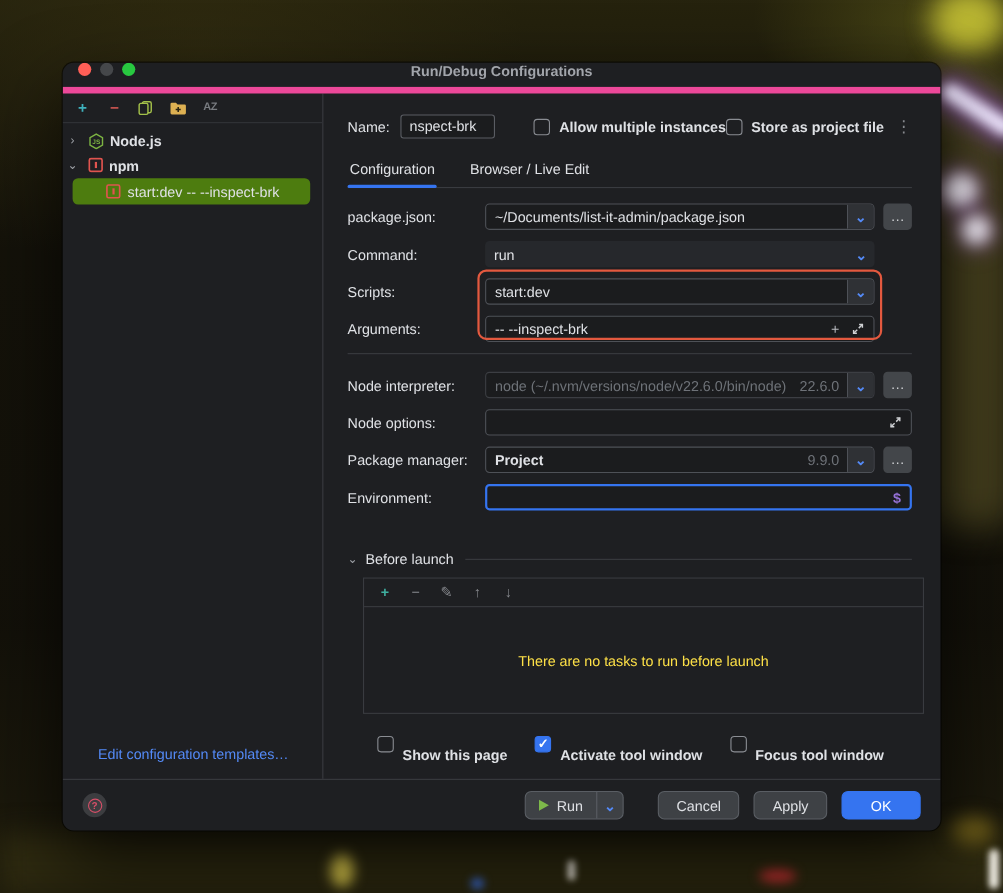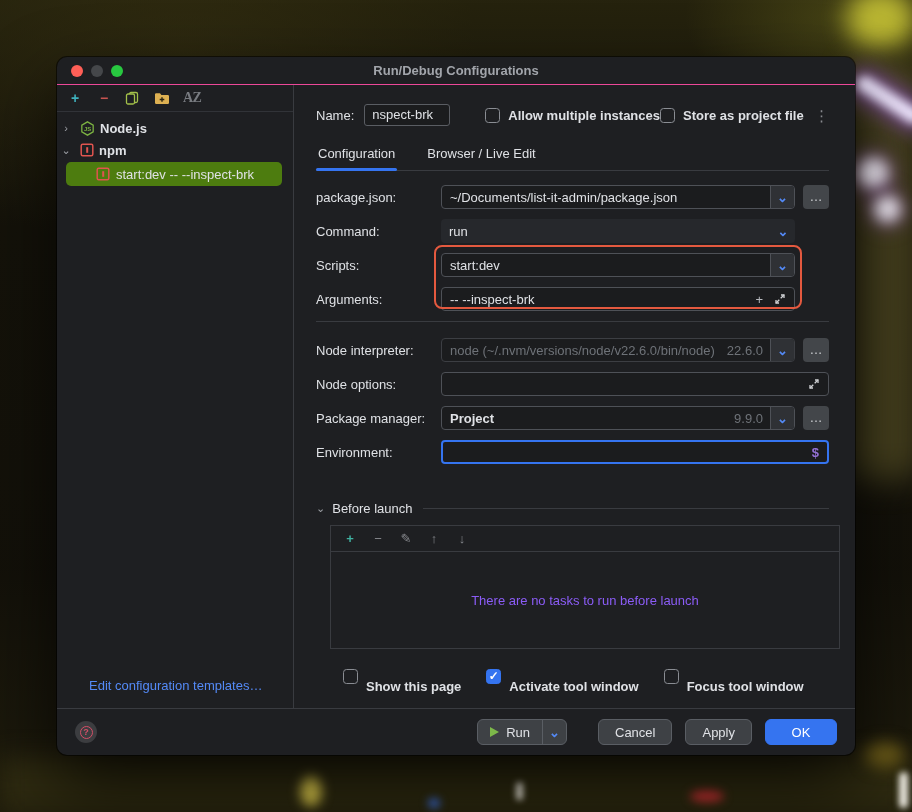--- a/index.html
+++ b/index.html
@@ -21,42 +21,42 @@
   }
 
   
   .dialog {
     position:absolute; left:57px; top:57px; width:798px; height:698px;
     background:#1e1f22; border-radius:10px;
     box-shadow:0 30px 70px rgba(0,0,0,.7), 0 0 0 1px rgba(0,0,0,.55);
     display:flex; flex-direction:column; overflow:hidden;
   }
   .titlebar {
-    height:28px; flex:0 0 28px; display:flex; align-items:center;
-    padding:0 14px; position:relative; border-bottom:1px solid #ec4899;
+    height:28px; flex:0 0 28px; display:flex; align-items:flex-start;
+    padding:0 14px; position:relative; border-bottom:6px solid #ec4899;
   }
   .lights { display:flex; gap:8px; }
   .light { width:12px; height:12px; border-radius:50%; }
   .light.close { background:#ff5f57; }
   .light.min { background:#45474a; }
   .light.zoom { background:#28c840; }
   .win-title {
     position:absolute; left:0; right:0; text-align:center;
     font-weight:bold; color:#a2a5ab; font-size:13px; pointer-events:none;
   }
 
   .body-row { flex:1; display:flex; min-height:0; }
 
   
   .sidebar { width:237px; flex:0 0 237px; border-right:1px solid #393b40; display:flex; flex-direction:column; }
   .side-toolbar { height:27px; display:flex; align-items:center; gap:13px; padding:0 0 0 10px; border-bottom:1px solid #313338; }
   .tb-ic { width:16px; text-align:center; font-weight:bold; font-size:14px; line-height:16px; cursor:default; }
   .tb-add { color:#3fb1bd; }
   .tb-remove { color:#c75450; }
-  .tb-sort { color:#787b80; font-size:14px; letter-spacing:-0.5px;font-family:Liberation Serif, serif; }
+  .tb-sort { color:#787b80; font-size:10px; letter-spacing:-0.5px; }
   .tree { flex:1; padding-top:5px; }
   .tree-row { height:22px; display:flex; align-items:center; gap:5px; }
   .tree-chevron { width:18px; text-align:center; color:#9da0a6; font-size:11px; }
   .tree-label { font-weight:bold; color:#dfe1e5; }
   .tree-row.selected {
     height:24px; margin:1px 11px 0 9px; background:#4d7c0f; border-radius:5px;
     padding-left:30px; gap:6px;
   }
   .tree-row.selected .tree-label { font-weight:normal; }
   .edit-templates { padding:0 16px 15px 32px; color:#548af7; cursor:pointer; }
@@ -123,21 +123,21 @@
   .hsep { border-top:1px solid #393b40; margin:6px 0 16px 0; }
 
   .bl-header { display:flex; align-items:center; margin-top:27px; gap:7px; }
   .bl-chevron { color:#9da0a6; font-size:11px; }
   .bl-title { color:#dfe1e5; }
   .bl-line { flex:1; border-top:1px solid #393b40; margin-left:4px; }
   .bl-box { margin:9px -11px 0 14px; height:124px; border:1px solid #393b40; display:flex; flex-direction:column; }
   .bl-toolbar { height:26px; border-bottom:1px solid #393b40; display:flex; align-items:center; gap:14px; padding:0 12px; }
   .bl-ic { color:#87898e; font-size:13px; width:14px; text-align:center; }
   .bl-ic.add { color:#3fb0a0; font-weight:bold; }
-  .bl-empty { flex:1; display:flex; align-items:center; justify-content:center; color:#8b5cf6; }
+  .bl-empty { flex:1; display:flex; align-items:center; justify-content:center; color:#fde047; }
 
   .opts-row { display:flex; align-items:center; gap:25px; margin:10px 0 0 27px; }
   .opts-row .cb-label { font-weight:bold;margin-top:20px; }
 
   
   .footer { height:47px; flex:0 0 47px; border-top:1px solid #393b40; display:flex; align-items:center; padding:0 18px; }
   .help-btn { width:22px; height:22px; border-radius:50%; background:#3c3d40; display:flex; align-items:center; justify-content:center; }
   .help-q { width:13px; height:13px; border:1.5px solid #d64f68; border-radius:50%; color:#d64f68; font-size:9px; font-weight:bold; display:flex; align-items:center; justify-content:center; }
   .footer-buttons { margin-left:auto; display:flex; align-items:center; gap:13px; }
   .btn {

